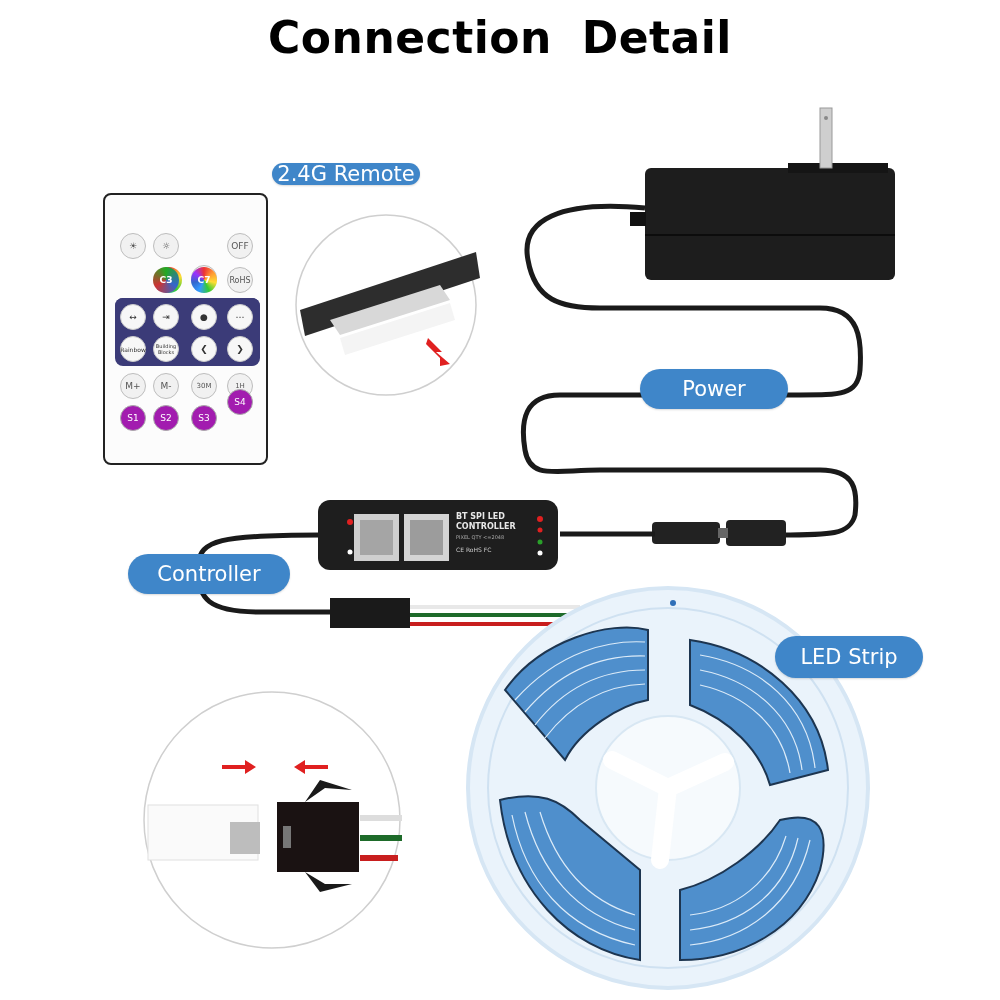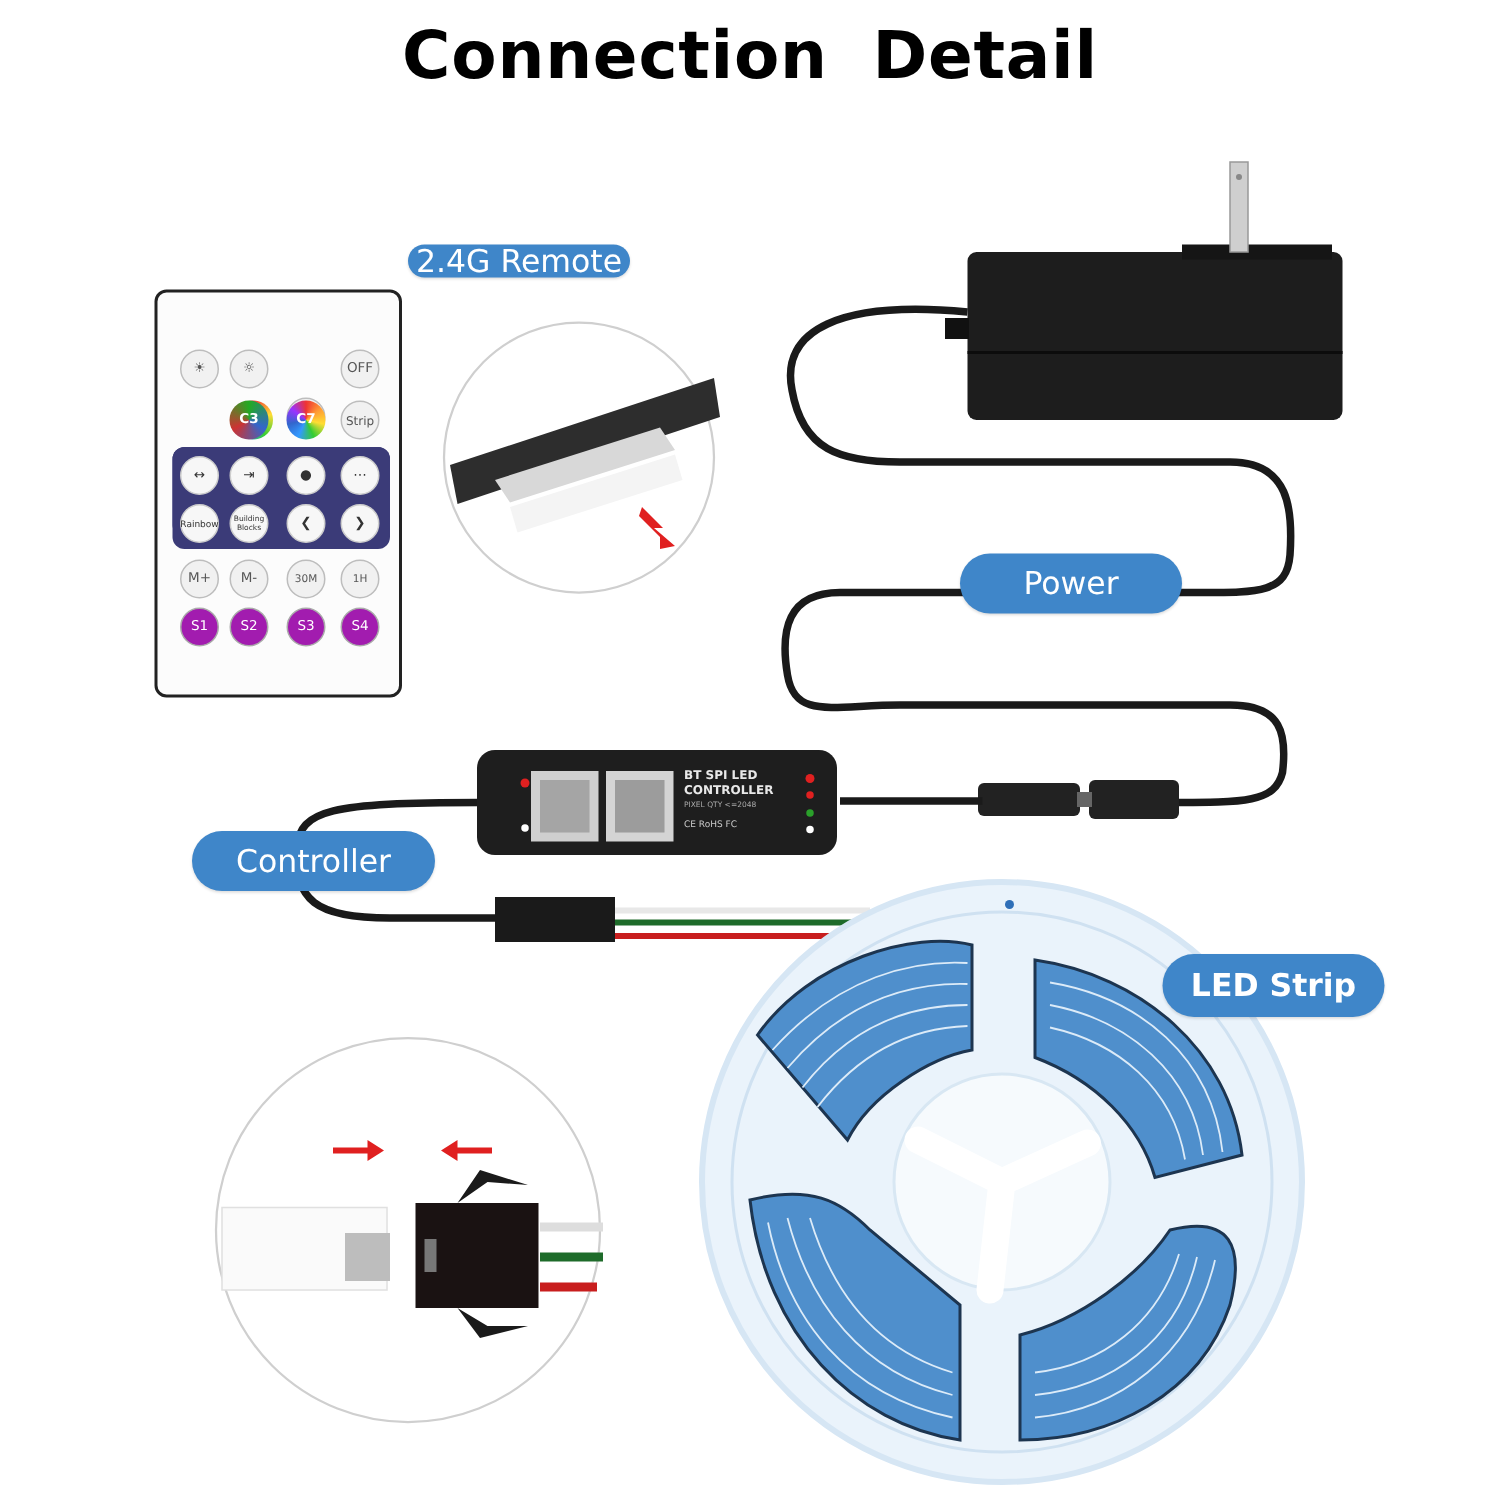--- a/index.html
+++ b/index.html
@@ -125,46 +125,46 @@
   <div class="purple-band" style="top:103px;height:68px;"></div>
 
   <div class="rbtn light" style="left:15px;top:38px;">☀</div>
   <div class="rbtn light" style="left:48px;top:38px;">☼</div>
   <div class="rbtn light" style="left:86px;top:38px;color:#d03030;margin-top:32px;">ON</div>
   <div class="rbtn light" style="left:122px;top:38px;">OFF</div>
 
   <div class="rbtn color" style="left:15px;top:72px;background:conic-gradient(#e33,#fd3,#3c3,#39f,#93f,#e33);margin-left:36px;">C5</div>
   <div class="rbtn color" style="left:48px;top:72px;background:conic-gradient(#2a2,#36c,#c33,#2a2);text-align:right;">C3</div>
   <div class="rbtn color" style="left:86px;top:72px;background:conic-gradient(#e33,#f93,#fd3,#3c3,#39f,#36c,#93f,#e33);">C7</div>
-  <div class="rbtn light" style="left:122px;top:72px;font-size:8px;">Strip</div>
+  <div class="rbtn light" style="left:122px;top:72px;font-size:8px;">RoHS</div>
 
   <div class="rbtn white" style="left:15px;top:109px;">↔</div>
   <div class="rbtn white" style="left:48px;top:109px;">⇥</div>
   <div class="rbtn white" style="left:86px;top:109px;">●</div>
   <div class="rbtn white" style="left:122px;top:109px;">⋯</div>
 
   <div class="rbtn white" style="left:15px;top:141px;font-size:6px;">Rainbow</div>
   <div class="rbtn white" style="left:48px;top:141px;font-size:5px;text-align:center;line-height:6px;">Building Blocks</div>
   <div class="rbtn white" style="left:86px;top:141px;">❮</div>
   <div class="rbtn white" style="left:122px;top:141px;">❯</div>
 
   <div class="rbtn light" style="left:15px;top:178px;">M+</div>
   <div class="rbtn light" style="left:48px;top:178px;">M-</div>
   <div class="rbtn light" style="left:86px;top:178px;font-size:7px;">30M</div>
   <div class="rbtn light" style="left:122px;top:178px;font-size:7px;">1H</div>
 
   <div class="rbtn dark" style="left:15px;top:210px;">S1</div>
   <div class="rbtn dark" style="left:48px;top:210px;">S2</div>
   <div class="rbtn dark" style="left:86px;top:210px;">S3</div>
-  <div class="rbtn dark" style="left:122px;top:210px;">S4</div>
+  <div class="rbtn dark" style="left:122px;top:194px;">S4</div>
 </div>
 
 <div class="abs ctrl-text" style="left:456px;top:512px;">
   <div>BT SPI LED</div>
   <div>CONTROLLER</div>
   <div style="font-size:5px;font-weight:normal;color:#aaa;">PIXEL QTY &lt;=2048</div>
   <div style="font-size:6px;font-weight:normal;color:#ccc;margin-top:3px;">CE  RoHS  FC</div>
 </div>
 
 <div class="abs pill" style="left:272px;top:163px;width:148px;height:22px;">2.4G Remote</div>
 <div class="abs pill" style="left:640px;top:325px;width:148px;height:40px;margin-top:44px;">Power</div>
 <div class="abs pill" style="left:128px;top:554px;width:162px;height:40px;">Controller</div>
-<div class="abs pill" style="left:775px;top:636px;width:148px;height:42px;font-weight:bold;">LED Strip</div>
+<div class="abs pill" style="left:775px;top:636px;width:148px;height:42px;">LED Strip</div>
 
 </body></html>

